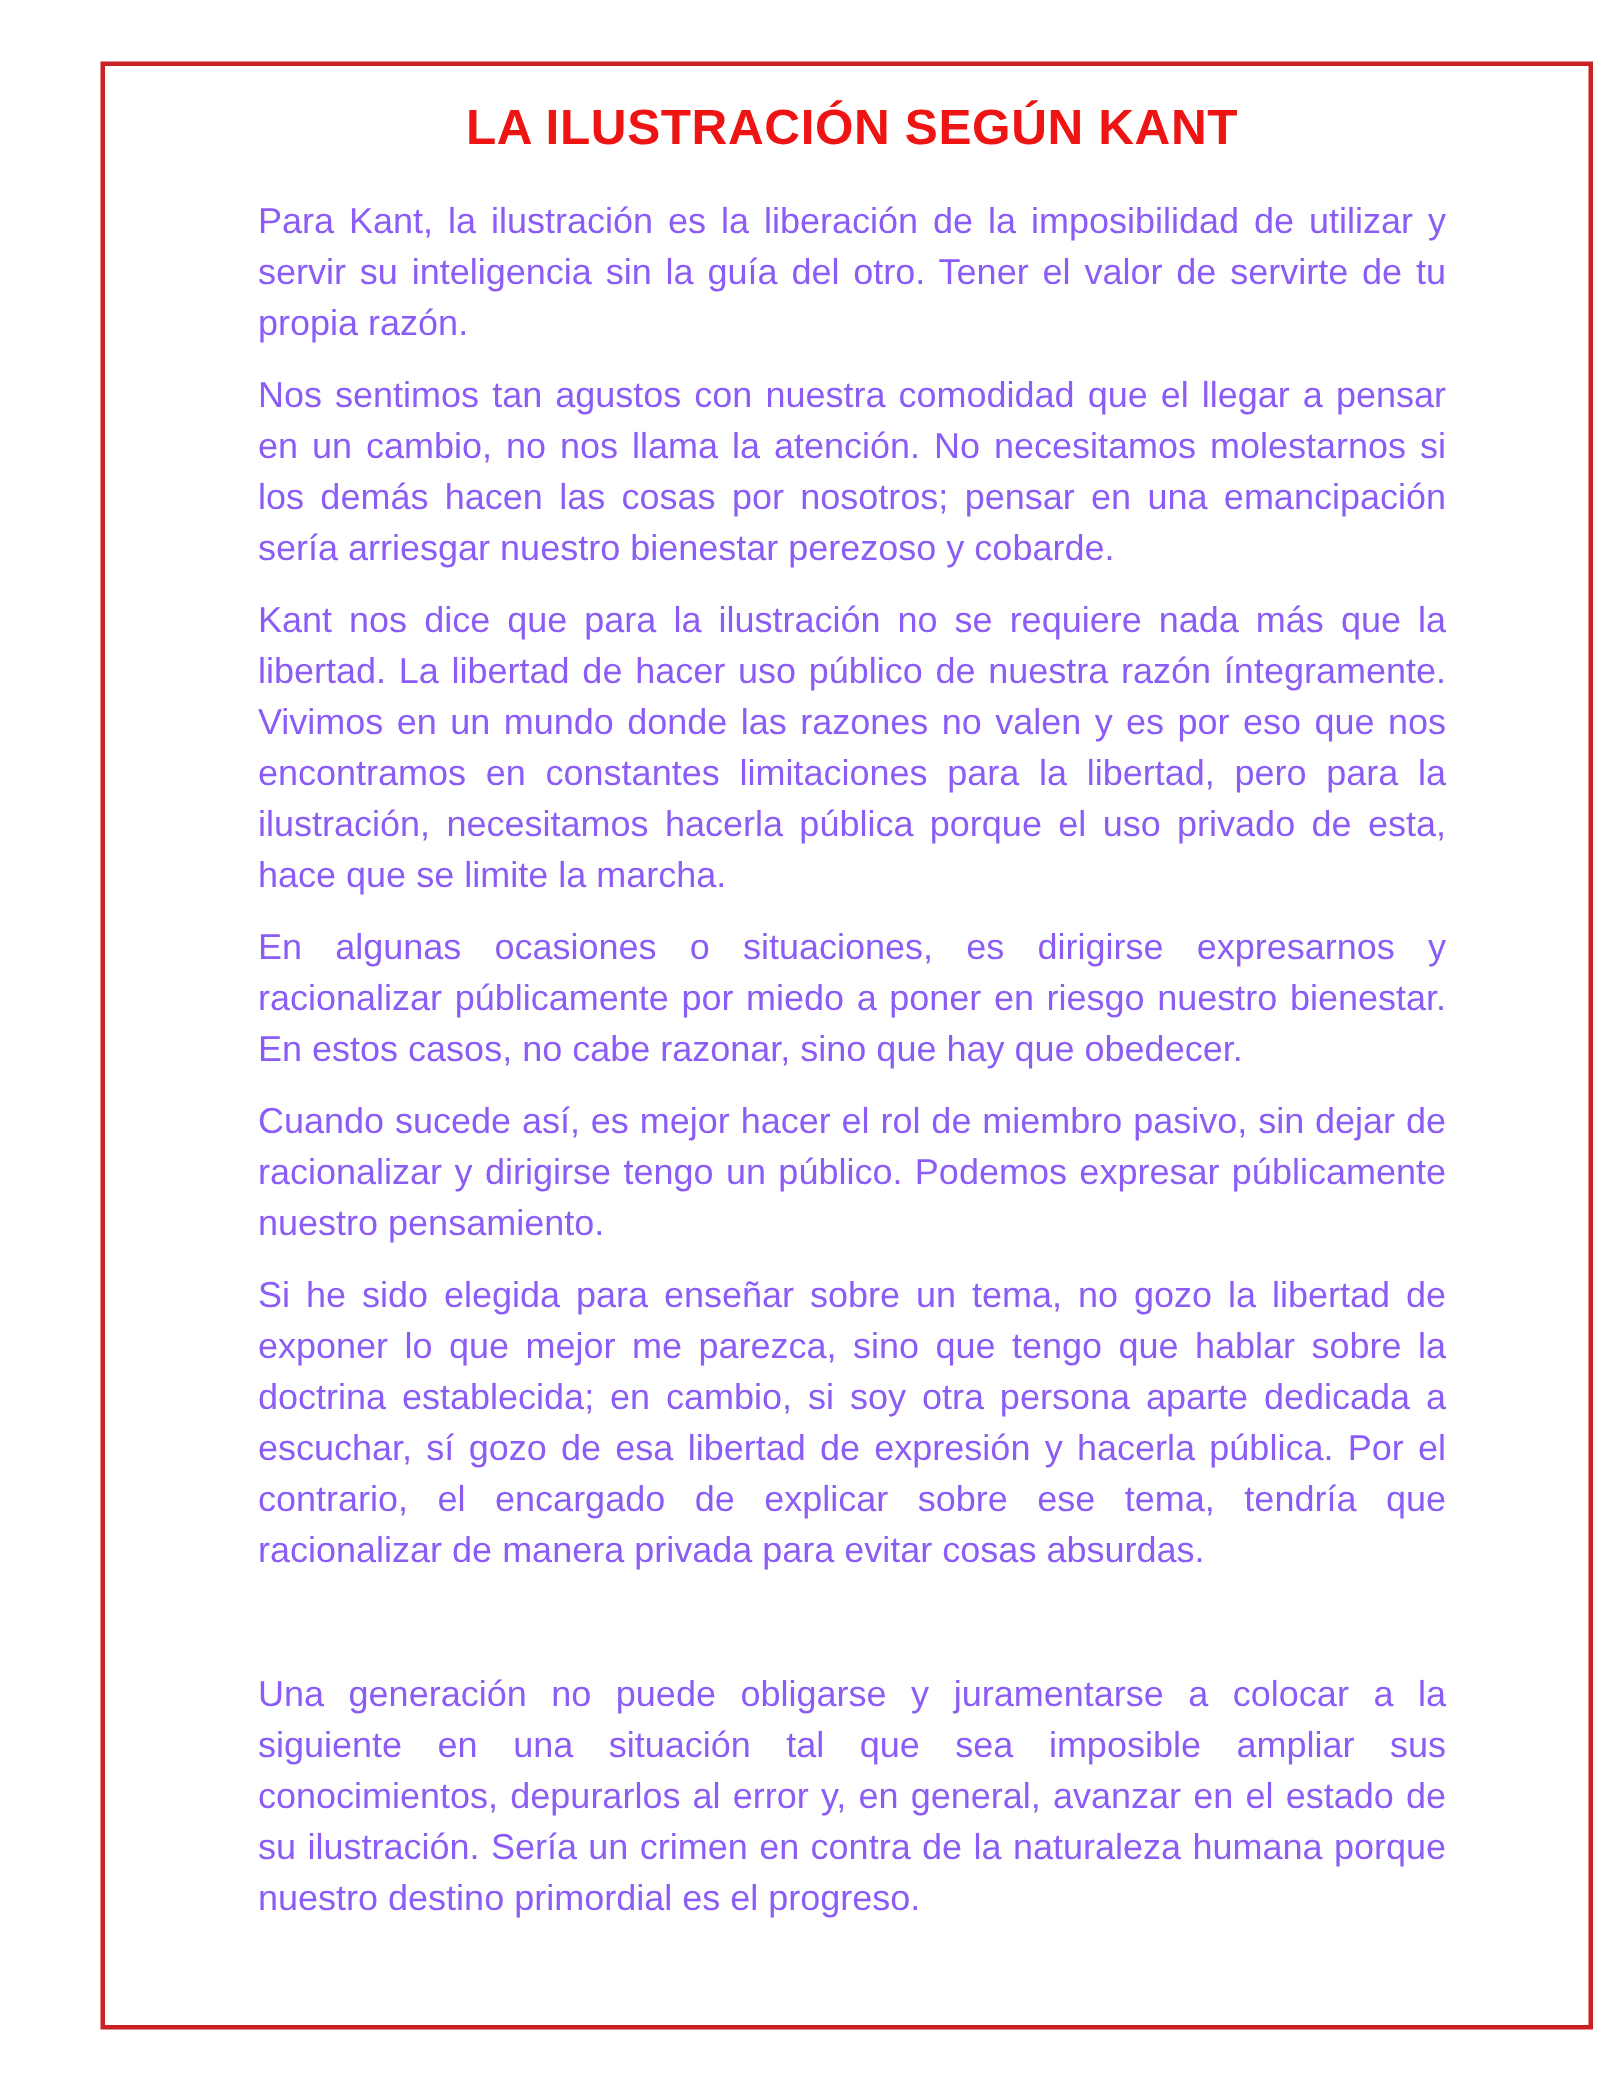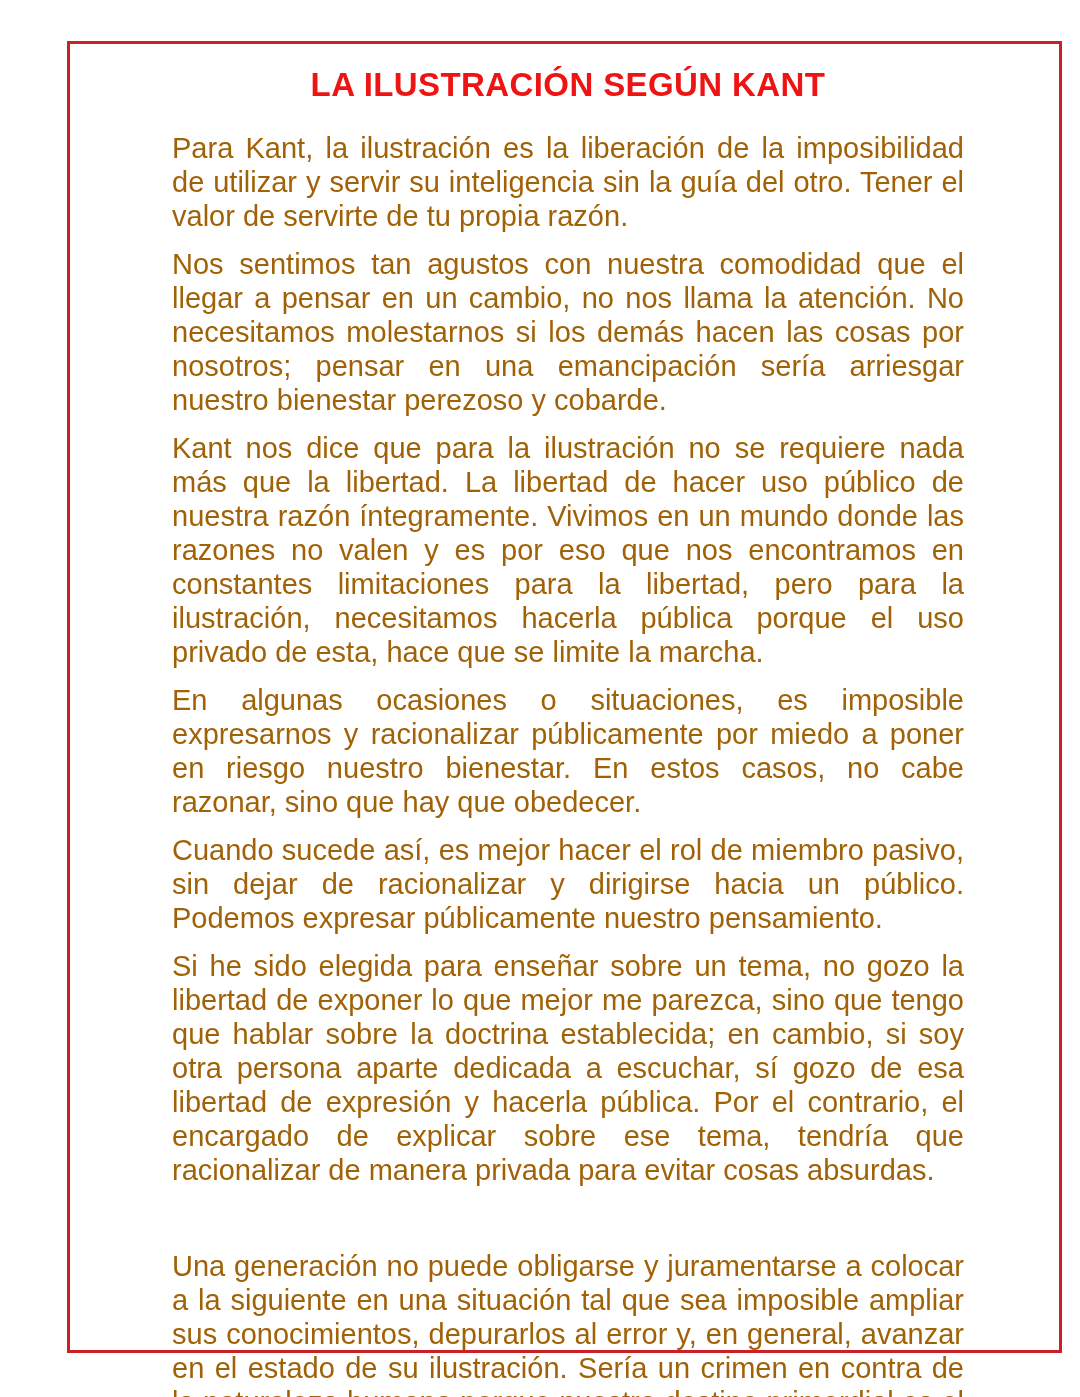--- a/index.html
+++ b/index.html
@@ -59,22 +59,22 @@
   }
 
   
   .body-text {
     margin: 0;
     padding: 0;
   }
   .para {
     margin: 0 0 14px 0;
     padding: 0;
-    color: #a16207;
-    font-size: 29px;
+    color: #8b5cf6;
+    font-size: 24px;
     line-height: 34px;
     text-align: justify;
     text-justify: inter-word;
     font-family: "Liberation Sans", sans-serif;
     font-weight: 400;
   }
   
   .para.spaced-before {
     margin-top: 62px;
   }
@@ -93,21 +93,21 @@
   <div class="content">
 
     <div class="title-block">
       <h1 class="doc-title">LA ILUSTRACIÓN SEGÚN KANT</h1>
     </div>
 
     <div class="body-text">
       <p class="para">Para Kant, la ilustración es la liberación de la imposibilidad de utilizar y servir su inteligencia sin la guía del otro. Tener el valor de servirte de tu propia razón.</p>
       <p class="para">Nos sentimos tan agustos con nuestra comodidad que el llegar a pensar en un cambio, no nos llama la atención. No necesitamos molestarnos si los demás hacen las cosas por nosotros; pensar en una emancipación sería arriesgar nuestro bienestar perezoso y cobarde.</p>
       <p class="para">Kant nos dice que para la ilustración no se requiere nada más que la libertad. La libertad de hacer uso público de nuestra razón íntegramente. Vivimos en un mundo donde las razones no valen y es por eso que nos encontramos en constantes limitaciones para la libertad, pero para la ilustración, necesitamos hacerla pública porque el uso privado de esta, hace que se limite la marcha.</p>
-      <p class="para">En algunas ocasiones o situaciones, es imposible expresarnos y racionalizar públicamente por miedo a poner en riesgo nuestro bienestar. En estos casos, no cabe razonar, sino que hay que obedecer.</p>
-      <p class="para">Cuando sucede así, es mejor hacer el rol de miembro pasivo, sin dejar de racionalizar y dirigirse hacia un público. Podemos expresar públicamente nuestro pensamiento.</p>
+      <p class="para">En algunas ocasiones o situaciones, es dirigirse expresarnos y racionalizar públicamente por miedo a poner en riesgo nuestro bienestar. En estos casos, no cabe razonar, sino que hay que obedecer.</p>
+      <p class="para">Cuando sucede así, es mejor hacer el rol de miembro pasivo, sin dejar de racionalizar y dirigirse tengo un público. Podemos expresar públicamente nuestro pensamiento.</p>
       <p class="para">Si he sido elegida para enseñar sobre un tema, no gozo la libertad de exponer lo que mejor me parezca, sino que tengo que hablar sobre la doctrina establecida; en cambio, si soy otra persona aparte dedicada a escuchar, sí gozo de esa libertad de expresión y hacerla pública. Por el contrario, el encargado de explicar sobre ese tema, tendría que racionalizar de manera privada para evitar cosas absurdas.</p>
       <p class="para spaced-before">Una generación no puede obligarse y juramentarse a colocar a la siguiente en una situación tal que sea imposible ampliar sus conocimientos, depurarlos al error y, en general, avanzar en el estado de su ilustración. Sería un crimen en contra de la naturaleza humana porque nuestro destino primordial es el progreso.</p>
     </div>
 
   </div>
 
 </div>
 
 </body></html>

